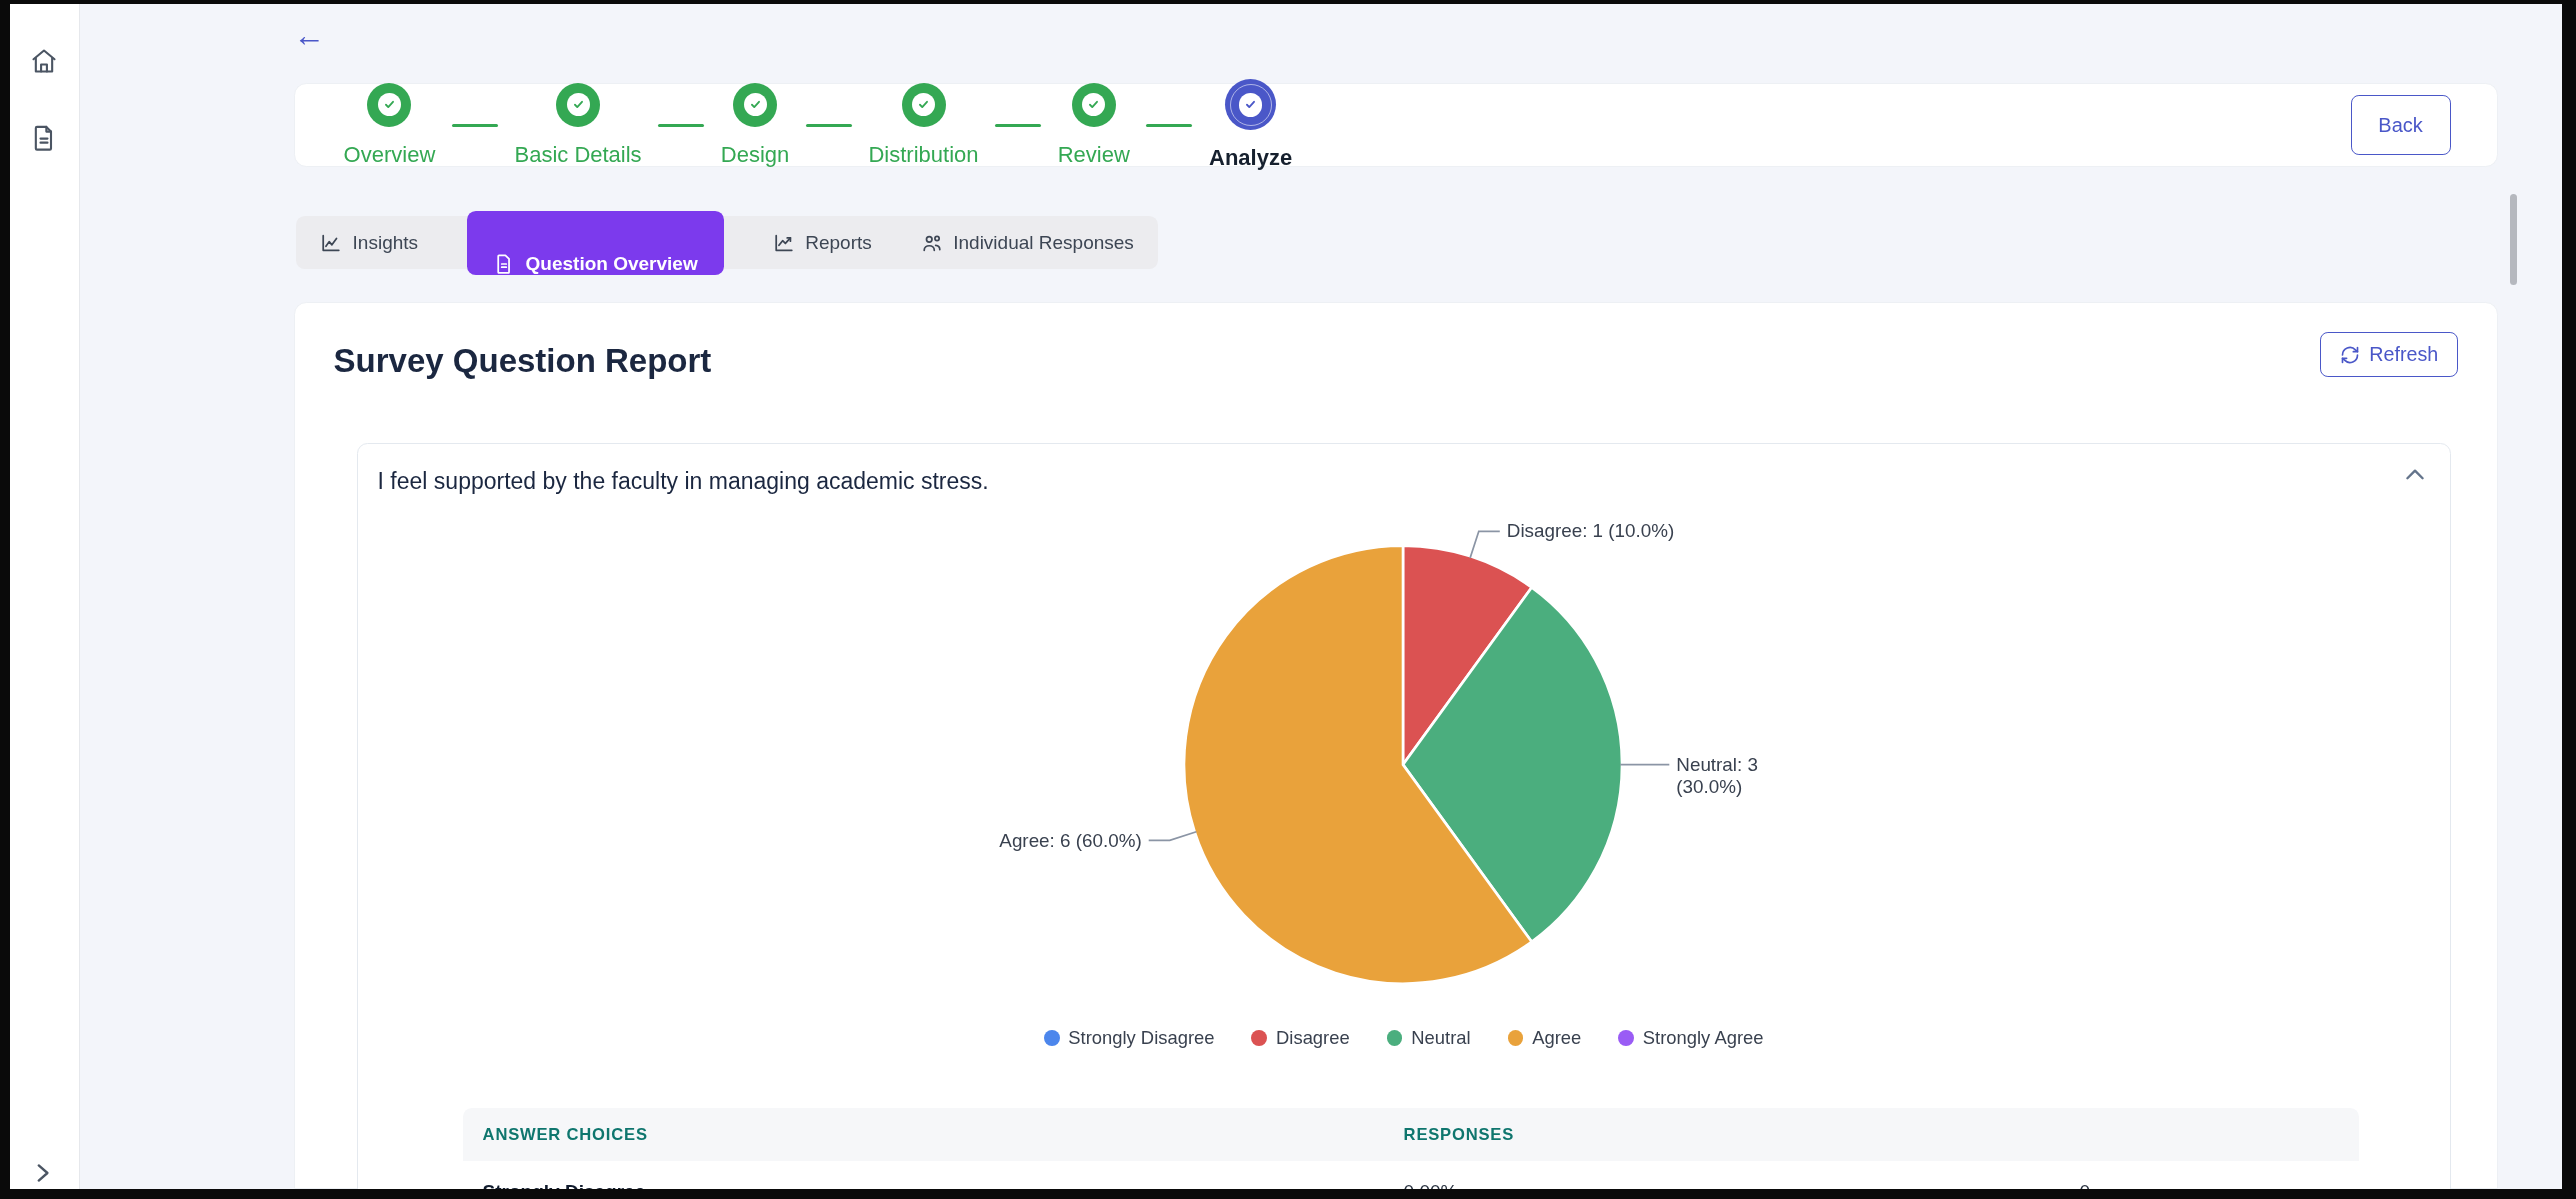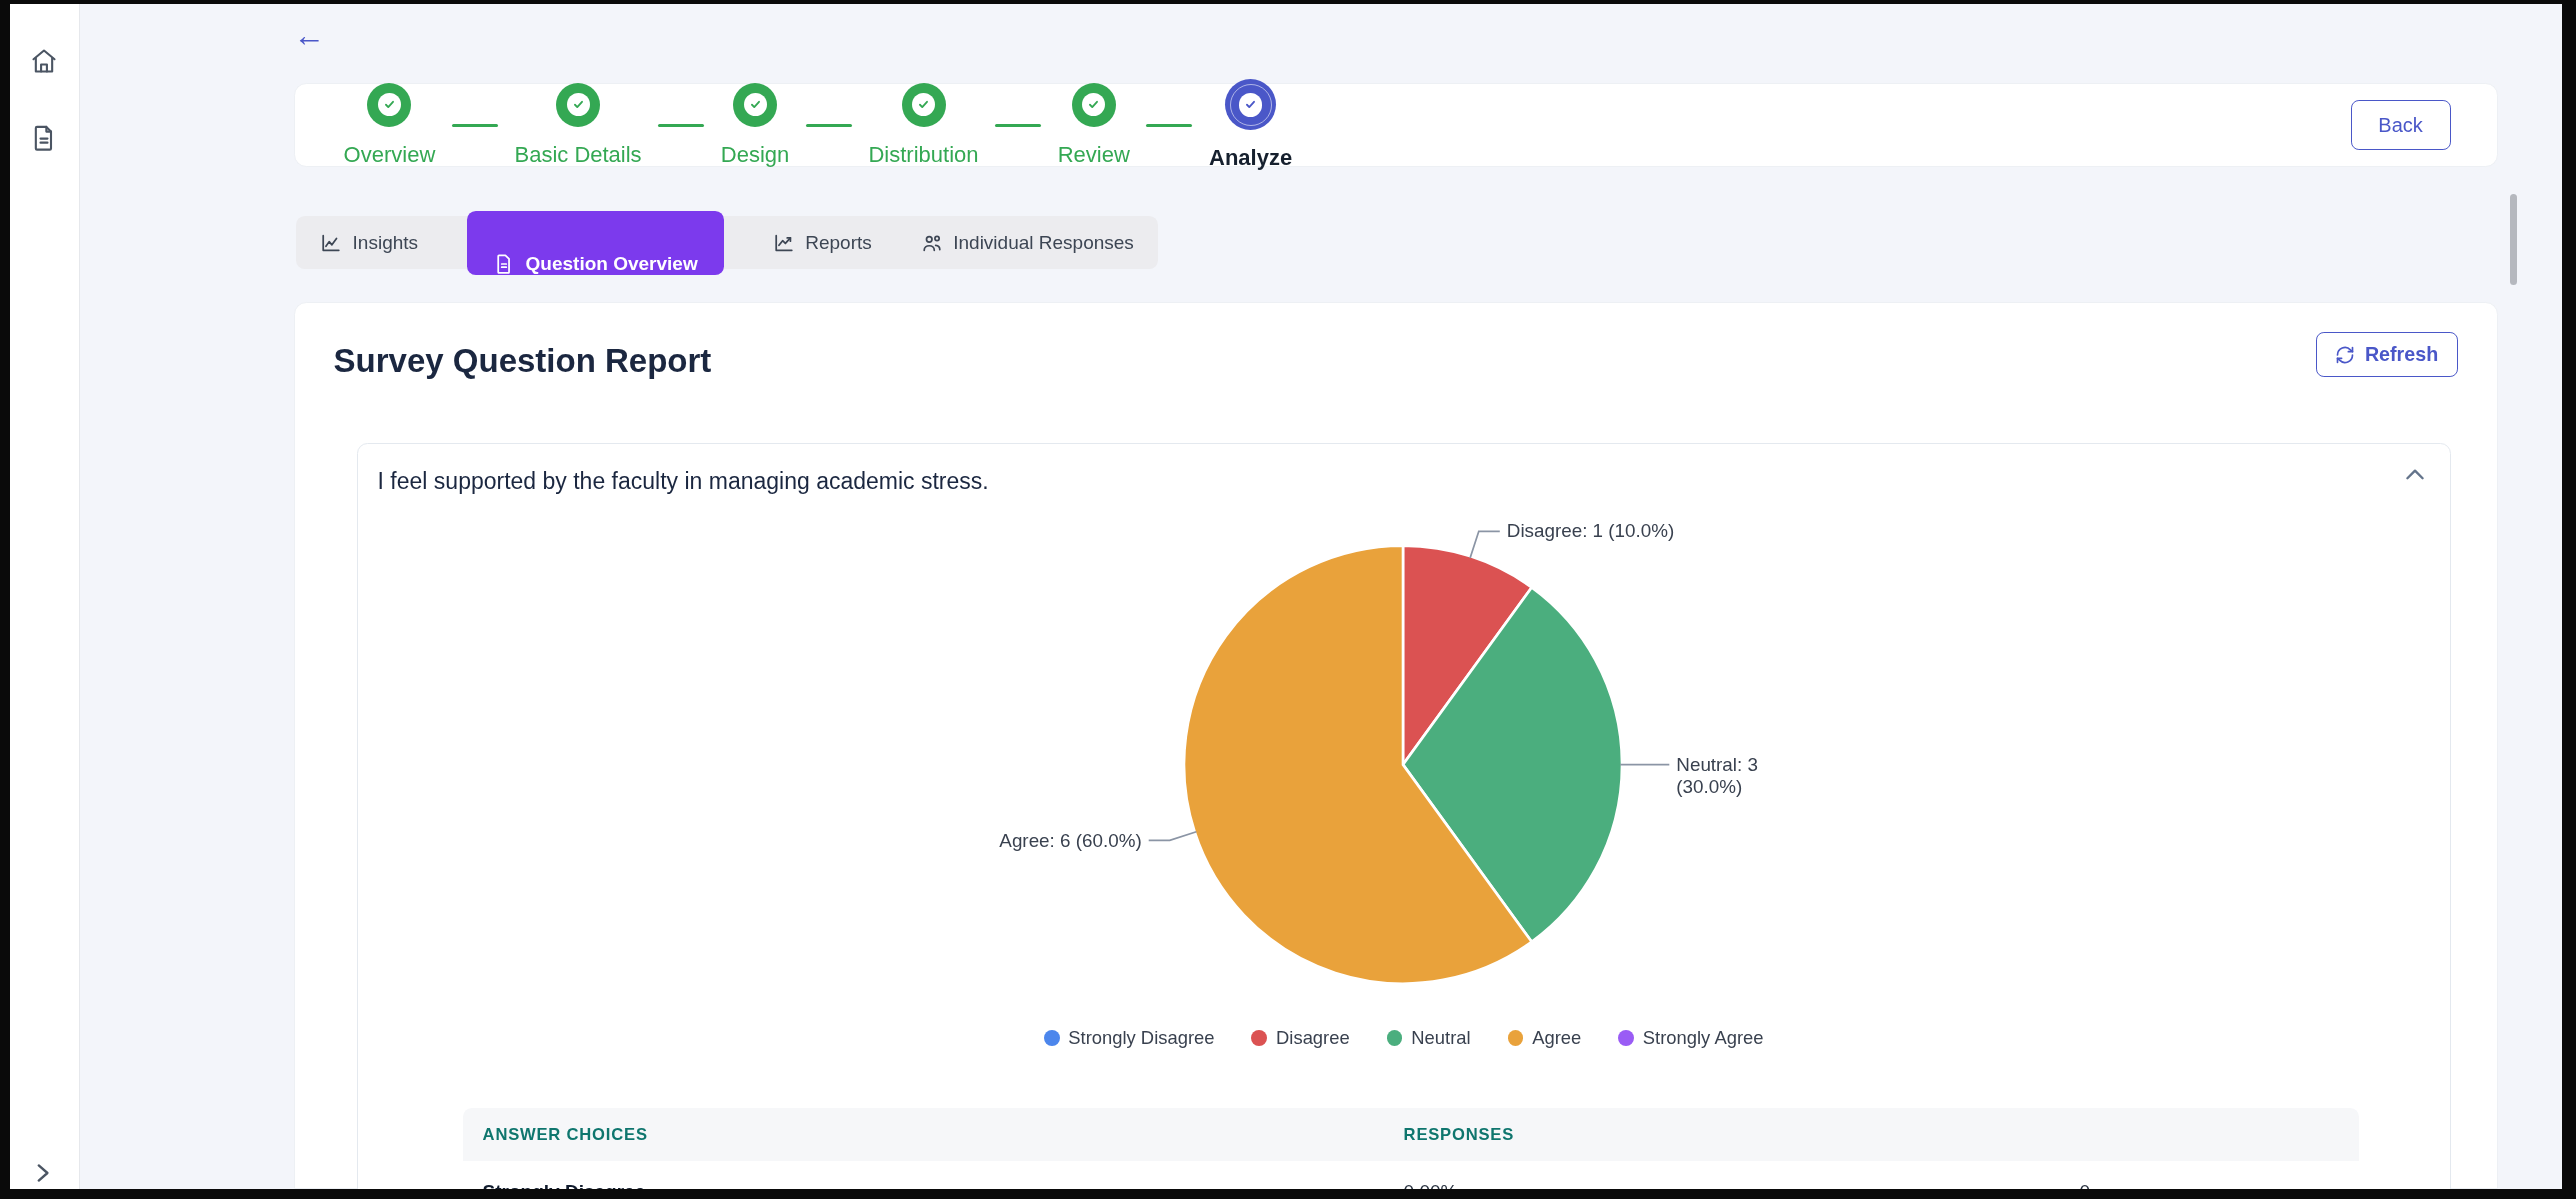--- a/index.html
+++ b/index.html
@@ -25,34 +25,34 @@
   .step { display:flex; align-items:center; gap:15px; cursor:pointer;flex-direction:column; }
   .step-circle { width:44px; height:44px; border-radius:50%; background:#34a853; display:flex; align-items:center; justify-content:center; flex:0 0 auto; }
   .step-circle .inner { width:23px; height:23px; border-radius:50%; background:#ffffff; display:flex; align-items:center; justify-content:center; color:#34a853; }
   .step-circle .inner svg { width:13px; height:13px; }
   .step-label { font-size:22px; font-weight:500; color:#34a853; white-space:nowrap; }
   .step.current .step-circle { width:51px; height:51px; background:#4a57c8; position:relative; }
   .step.current .step-circle::after { content:""; position:absolute; inset:4.4px; border:1.8px solid rgba(255,255,255,.55); border-radius:50%; }
   .step.current .step-circle .inner { width:23.6px; height:23.6px; color:#4a57c8; z-index:1; }
   .step.current .step-label { color:#16202e; font-weight:600; }
   .dash { width:46px; height:3.5px; background:#34a853; border-radius:1.8px; margin:0 16.6px; flex:0 0 auto; }
-  .back-btn { position:absolute; right:46px; top:50%; transform:translateY(-50%); width:100px; height:50px; background:#fff; border:1.4px solid #4a57c8; border-radius:7.9px; color:#4a57c8; font-size:20px; font-weight:500; display:flex; align-items:center; justify-content:center; cursor:pointer; }
+  .back-btn { position:absolute; right:46px; top:50%; transform:translateY(-50%); width:100px; height:60px; background:#fff; border:1.4px solid #4a57c8; border-radius:7.9px; color:#4a57c8; font-size:20px; font-weight:500; display:flex; align-items:center; justify-content:center; cursor:pointer; }
 
   .scroll-thumb { position:absolute; left:2430px; top:190px; width:7.9px; height:91px; background:#b5b8be; border-radius:4.4px; }
 
   
   .tabbar { position:absolute; left:216px; top:212px; height:53px; background:#ececef; border-radius:8.8px; display:inline-flex; align-items:center; padding:0 24.5px; gap:49px; }
   .tab { display:flex; align-items:flex-end; gap:10.5px; color:#3d4654; font-size:19px; font-weight:500; cursor:pointer; white-space:nowrap; }
   .tab svg { width:22px; height:22px; }
   .tab.active { background:#7c3aed; color:#ffffff; border-radius:8.8px; height:64px; padding:0 26px; font-weight:600; }
 
   
   .main-card { position:absolute; left:214px; top:298px; width:2204px; height:887px; background:#fff; border:0.9px solid #edf0f4; border-radius:12.3px 12.3px 0 0; }
   .report-title { position:absolute; left:39px; top:39px; font-size:33px; font-weight:700; color:#1b2740; }
-  .refresh-btn { position:absolute; right:39px; top:29px; height:45px; padding:0 18.4px; background:#fff; border:1.4px solid #4a57c8; border-radius:7.9px; color:#4a57c8; font-size:19.7px; font-weight:700; display:flex; align-items:center; gap:9.6px; cursor:pointer; }
+  .refresh-btn { position:absolute; right:39px; top:29px; height:45px; padding:0 18.4px; background:#fff; border:1.4px solid #4a57c8; border-radius:7.9px; color:#4a57c8; font-size:19.7px; font-weight:400; display:flex; align-items:center; gap:9.6px; cursor:pointer; }
   .refresh-btn svg { width:20px; height:20px; }
 
   
   .question-card { position:absolute; left:62px; top:140px; width:2094px; height:788px; border:0.9px solid #e4e9ef; border-radius:10.5px; background:#fff; }
   .question-title { position:absolute; left:20px; top:23.6px; font-size:23px; font-weight:500; color:#1b2740; }
   .collapse-btn { position:absolute; right:22px; top:17.5px; color:#64748b; cursor:pointer; }
   .collapse-btn svg { width:26px; height:26px; }
   .pie-svg { position:absolute; left:600px; top:77px; width:876px; height:482px; }
   .pie-svg text { font-family:"Liberation Sans","DejaVu Sans",sans-serif; font-size:21.5px; fill:#39414f; }
 

